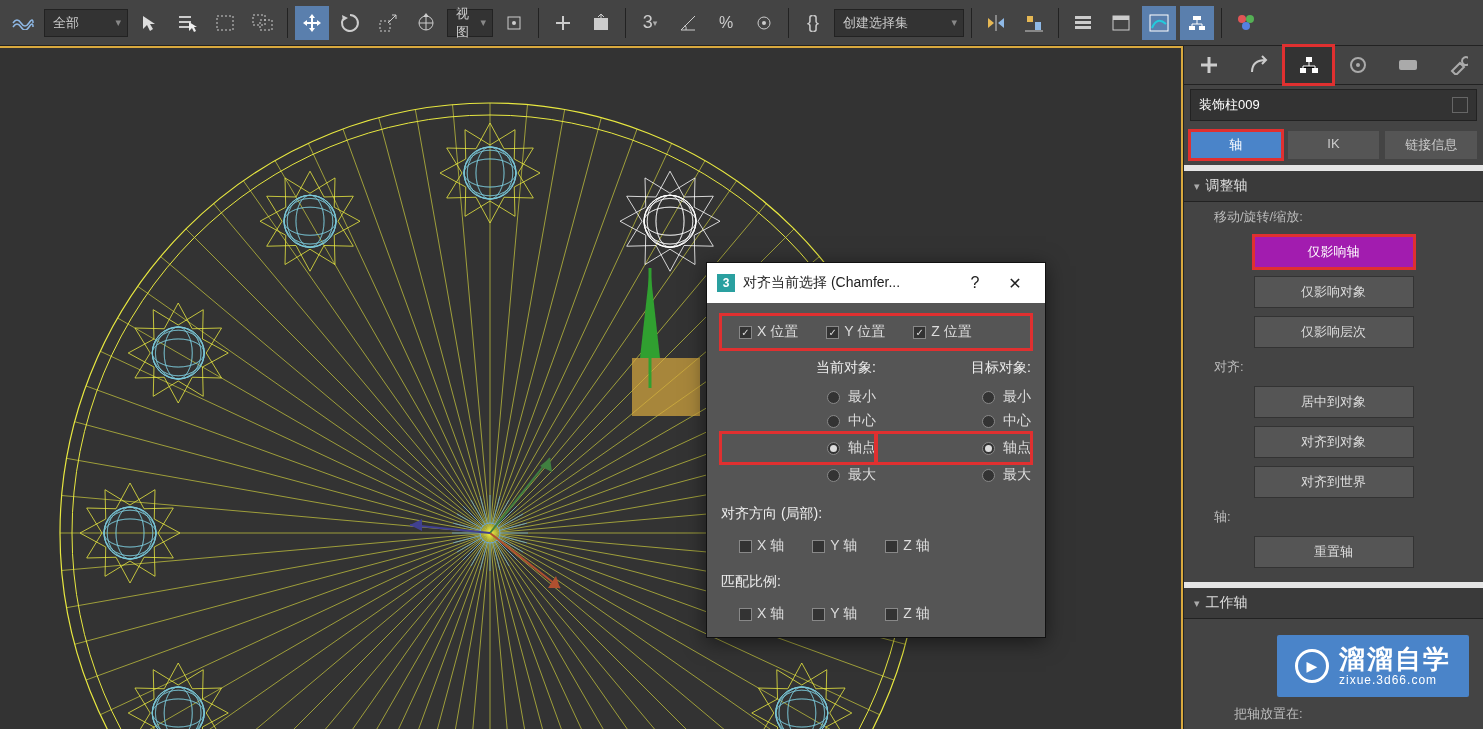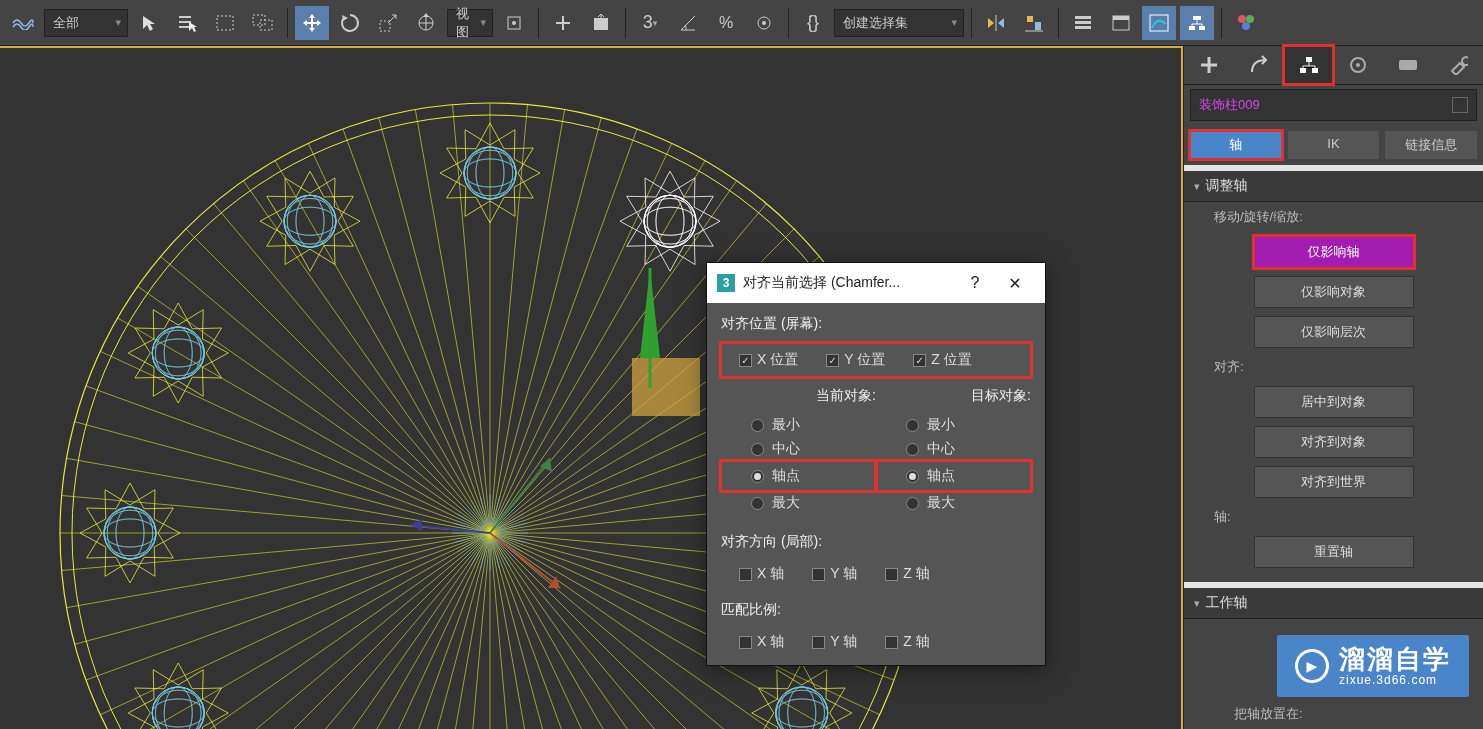--- a/index.html
+++ b/index.html
@@ -58,21 +58,21 @@
   .cmdpanel {
     width: 300px;
     background:#444444;
     border-left:1px solid #222;
     display:flex; flex-direction:column;
   }
   .cmd-tabs { display:flex; height:44px; border-bottom:1px solid #222;}
   .cmd-tab { flex:1; display:flex; align-items:center; justify-content:center; font-size:18px; color:#aaa;}
   .cmd-tab.active { background:#333; color:#fff; position:relative;}
   .red-box { outline:3px solid #e03030; outline-offset:-1px; }
-  .obj-name { background:#333; border:1px solid #222; margin:4px 6px; padding:6px 8px; color:#d946ef; display:flex; justify-content:space-between; align-items:center;}
+  .obj-name { background:#333; border:1px solid #222; margin:4px 6px; padding:6px 8px; color:#ffffff; display:flex; justify-content:space-between; align-items:center;}
   .pivot-tabs { display:flex; gap:6px; padding:6px; }
   .ptab { flex:1; text-align:center; padding:5px 0; background:#555; color:#ccc; font-size:13px;}
   .ptab.blue { background:#4a84c9; color:#fff;}
   .rollout-head { background:#3a3a3a; padding:6px 10px; font-size:14px; color:#ddd; display:flex; align-items:center; gap:6px; border-top:6px solid #e5e5e5; border-bottom:1px solid #222;}
   .rollout-head::before { content:"▾"; font-size:11px; color:#aaa;}
   .section-label { padding:6px 30px; color:#bbb; font-size:13px;}
   .panel-btn { display:block; margin:4px auto; width:160px; text-align:center; padding:6px 0; background:#555; color:#ddd; font-size:13px; border:1px solid #333;}
   .panel-btn.blue { background:#a21caf; color:#fff;}
 
   
@@ -95,21 +95,21 @@
   .dlg-title .sp { flex:1;}
   .dlg-title .hbtn { width:40px; text-align:center; font-size:16px; color:#222;}
   .dlg-body { padding:12px 14px 10px;}
   .dlg-label { color:#eee; margin-bottom:10px;}
   .chk-row { display:flex; gap:28px; padding:4px 10px 4px 18px; }
   .chk { display:flex; align-items:center; gap:5px;}
   .chk .box { width:13px;height:13px;background:#333;border:1px solid #888;display:flex;align-items:center;justify-content:center;font-size:10px;color:#ddd;}
   .two-col { display:flex; margin-top:10px;}
   .col { flex:1; }
   .col h4 { font-weight:normal; color:#eee; font-size:14px; margin-bottom:8px; text-align:right;}
-  .radio-row { display:flex; align-items:center; gap:8px; padding:3px 0 3px 30px;}
+  .radio-row { display:flex; align-items:center; gap:8px; padding:3px 0 3px 30px;justify-content:flex-end;}
   .radio { width:13px;height:13px;border-radius:50%;background:#333;border:1px solid #888;display:flex;align-items:center;justify-content:center;}
   .radio.on::after{content:"";width:7px;height:7px;border-radius:50%;background:#ddd;}
 
   .watermark {
     position:absolute; right:14px; bottom:32px;
     background:#4a84c9; color:#fff; padding:10px 18px;
     display:flex; align-items:center; gap:10px; z-index:50;
     border-radius:2px;
   }
   .watermark .pl {
@@ -894,21 +894,20 @@
 
 <div class="dialog">
   <div class="dlg-title">
     <div class="ico">3</div>
     <span>对齐当前选择 (Chamfer...</span>
     <div class="sp"></div>
     <div class="hbtn">?</div>
     <div class="hbtn">✕</div>
   </div>
   <div class="dlg-body">
-    <div class="dlg-label">对齐位置 (屏幕):</div>
     <div class="chk-row red-box" style="padding-top:8px;padding-bottom:8px;">
       <label class="chk">
           <span class="box">✓</span>
           <span>X 位置</span>
         </label>
       <label class="chk">
           <span class="box">✓</span>
           <span>Y 位置</span>
         </label>
       <label class="chk">

